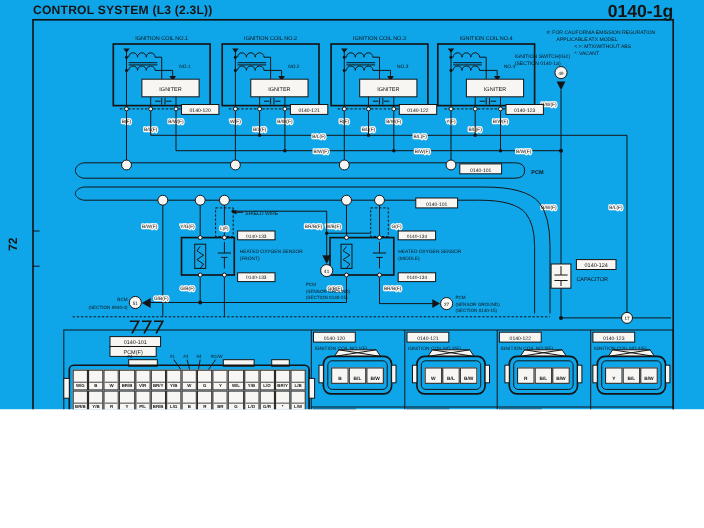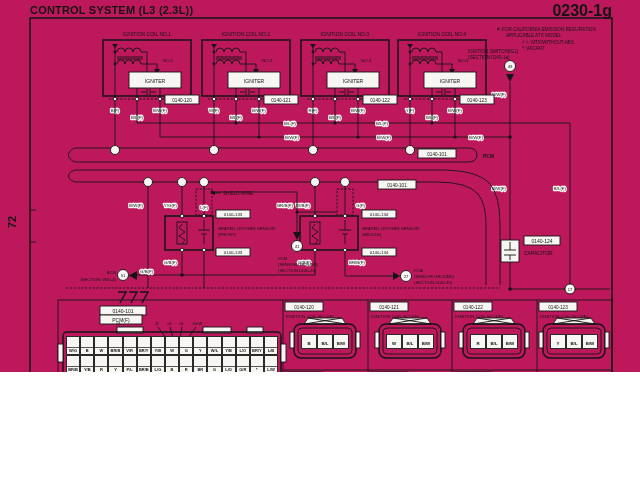--- a/index.html
+++ b/index.html
@@ -1,16 +1,16 @@
 <!DOCTYPE html>
 <html><head>
 <meta charset="utf-8">
 <style>
   html,body{margin:0;padding:0;}
-  .page{position:relative;width:640px;height:372px;background:#be185d;overflow:hidden;
+  .page{position:relative;width:640px;height:372px;background:#0ea5e9;overflow:hidden;
         font-family:"Liberation Sans",sans-serif;color:#141414;}
   .title{position:absolute;left:30px;top:4px;font-size:11px;font-weight:bold;letter-spacing:.2px;}
   .code{position:absolute;right:28px;top:2px;font-size:16px;font-weight:bold;}
   .pageno{position:absolute;left:6px;top:216px;font-size:11px;font-weight:bold;transform:rotate(-90deg);}
   .footer{position:absolute;left:250px;top:431px;width:360px;text-align:right;font-size:6.8px;}
   svg{position:absolute;left:0;top:0;}
   svg text{font-family:"Liberation Sans",sans-serif;fill:#141414;}
   .t42{font-size:4.2px}.t44{font-size:4.4px}.t46{font-size:4.6px}.t5{font-size:5px}
   .mid{text-anchor:middle}.end{text-anchor:end}.b{font-weight:bold}
   .halo{paint-order:stroke;stroke:#f7f6f3;stroke-width:2.4px;stroke-linejoin:round;}
@@ -24,21 +24,21 @@
         justify-content:flex-end;overflow:hidden;background:#f7f6f3;}
   .cellstrip{width:100%;height:6px;border-bottom:0.5px solid #555;box-sizing:border-box;}
   .celltxt{font-weight:bold;line-height:1.5;white-space:nowrap;}
   .fs40 .celltxt{font-size:4.0px}.fs42 .celltxt{font-size:4.2px}.fs44 .celltxt{font-size:4.4px}
 </style>
 </head>
 <body>
 
 <div class="page">
   <div class="title">CONTROL SYSTEM (L3 (2.3L))</div>
-  <div class="code">0230-1g</div>
+  <div class="code">0140-1g</div>
   <div class="pageno">72</div>
 
   <svg width="640" height="480" viewBox="0 0 640 480">
 
     <g>
       <rect x="30" y="18" width="582" height="409" class="w2"></rect>
       <line x1="30" y1="210" x2="36" y2="210" class="w"></line>
       <line x1="30" y1="242" x2="36" y2="242" class="w"></line>
     </g>
 

